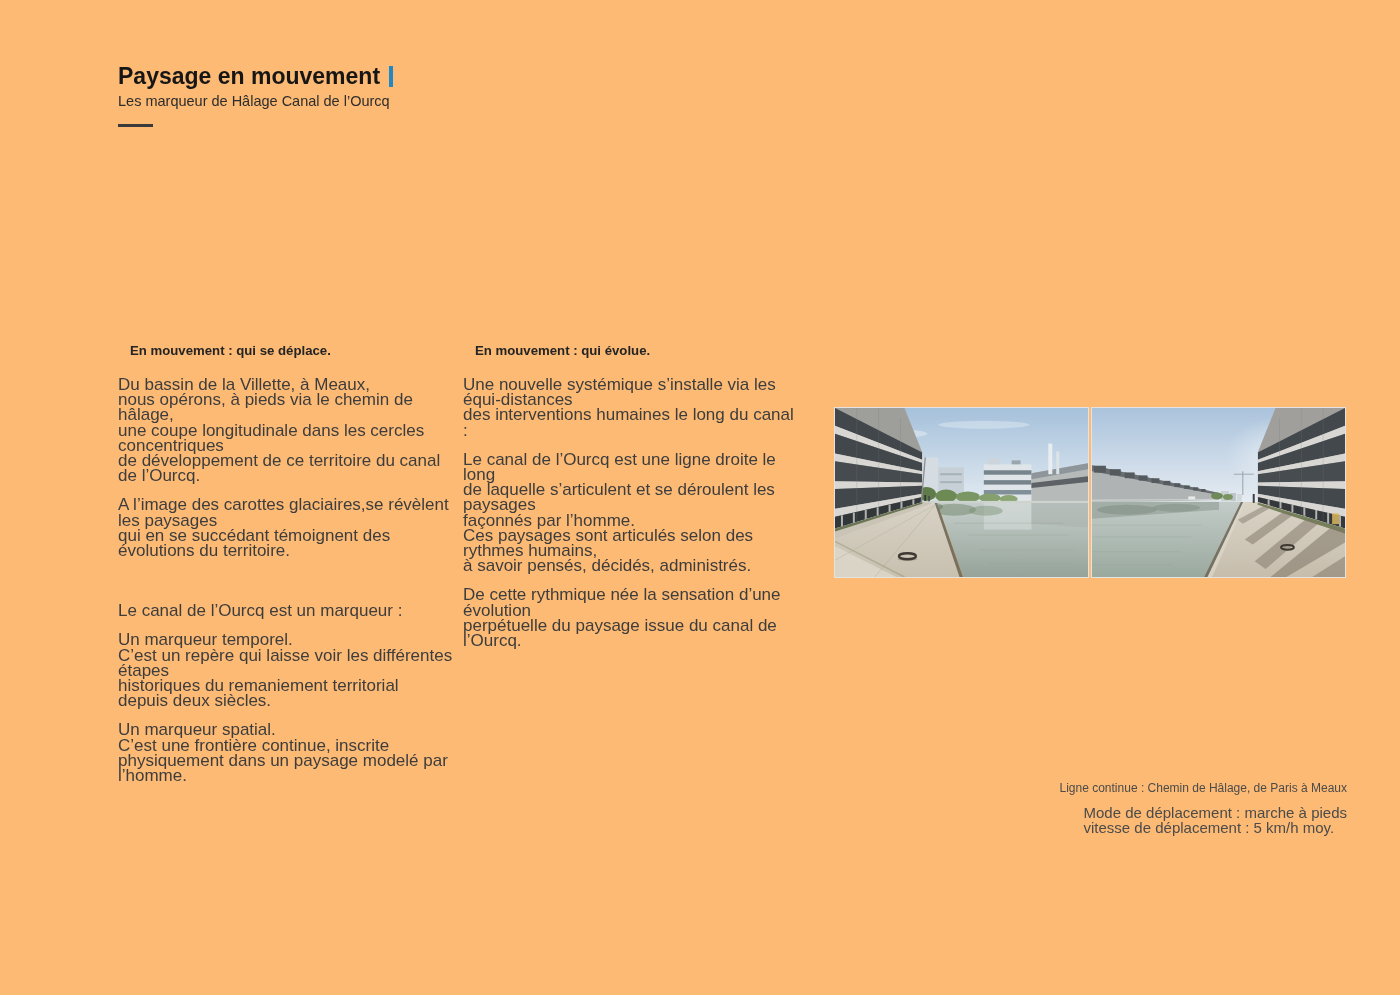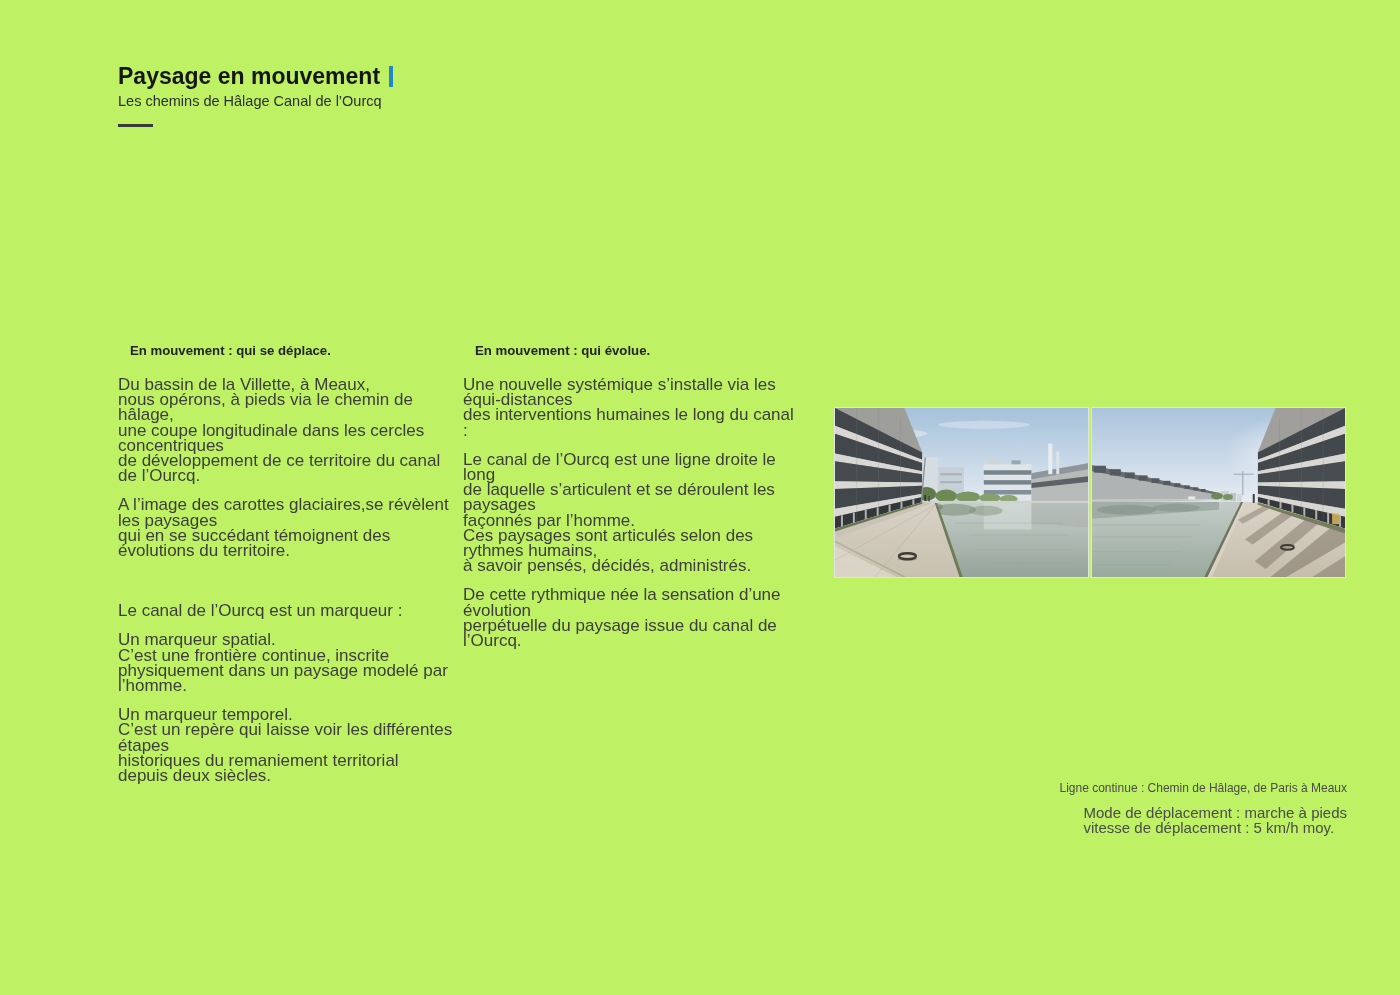--- a/index.html
+++ b/index.html
@@ -1,17 +1,17 @@
 <!DOCTYPE html>
 <html><head>
 <meta charset="utf-8">
 <style>
   html,body { margin:0; padding:0; background:#ffffff; }
   .page {
-    position:relative; width:1400px; height:995px; background:#bef264; overflow:hidden;
+    position:relative; width:1400px; height:995px; background:#fdba74; overflow:hidden;
     font-family:"Liberation Sans","DejaVu Sans",sans-serif; color:#3d3d3d;
   }
   
   .header { position:absolute; left:118px; top:63px; }
   .title-row { margin:0; display:flex; align-items:center; gap:9px;
     font-size:23px; line-height:27px; font-weight:700; color:#161616; }
   .accent-bar { width:4px; height:21px; background:#2287c5; }
   .subtitle { margin-top:2px; font-size:14.5px; line-height:18px; color:#2d2d2d; }
   .dash { margin-top:14px; width:35px; height:3px; background:#3a3a3a; }
   
@@ -33,39 +33,39 @@
 </head>
 <body>
 
 <div class="page">
 
   <header class="header">
     <h1 class="title-row">
       <span>Paysage en mouvement</span>
       <span class="accent-bar"></span>
     </h1>
-    <div class="subtitle">Les chemins de Hâlage Canal de l’Ourcq</div>
+    <div class="subtitle">Les marqueur de Hâlage Canal de l’Ourcq</div>
     <div class="dash"></div>
   </header>
 
   <section class="col col-1">
     <h2 class="col-heading">En mouvement : qui se déplace.</h2>
     <p class="para">Du bassin de la Villette, à Meaux,
 nous opérons, à pieds via le chemin de hâlage,
 une coupe longitudinale dans les cercles concentriques
 de développement de ce territoire du canal de l’Ourcq.</p>
     <p class="para">A l’image des carottes glaciaires,se révèlent les paysages
 qui en se succédant témoignent des évolutions du territoire.</p>
     <p class="para gap-xl">Le canal de l’Ourcq est un marqueur :</p>
+    <p class="para">Un marqueur temporel.
+C’est un repère qui laisse voir les différentes étapes
+historiques du remaniement territorial depuis deux siècles.</p>
     <p class="para">Un marqueur spatial.
 C’est une frontière continue, inscrite
 physiquement dans un paysage modelé par l’homme.</p>
-    <p class="para">Un marqueur temporel.
-C’est un repère qui laisse voir les différentes étapes
-historiques du remaniement territorial depuis deux siècles.</p>
   </section>
 
   <section class="col col-2">
     <h2 class="col-heading">En mouvement : qui évolue.</h2>
     <p class="para gap-lg">Une nouvelle systémique s’installe via les équi-distances
 des interventions humaines le long du canal :</p>
     <p class="para">Le canal de l’Ourcq est une ligne droite le long
 de laquelle s’articulent et se déroulent les paysages
 façonnés par l’homme.
 Ces paysages sont articulés selon des rythmes humains,

